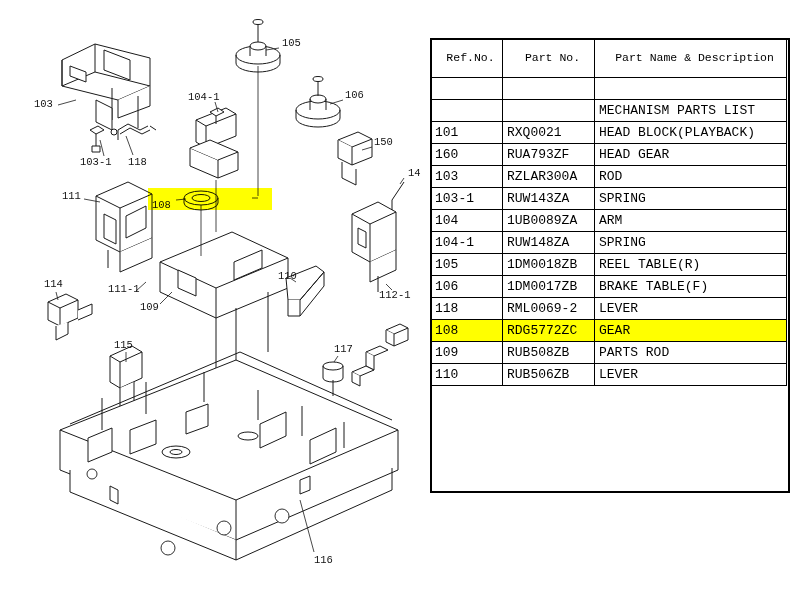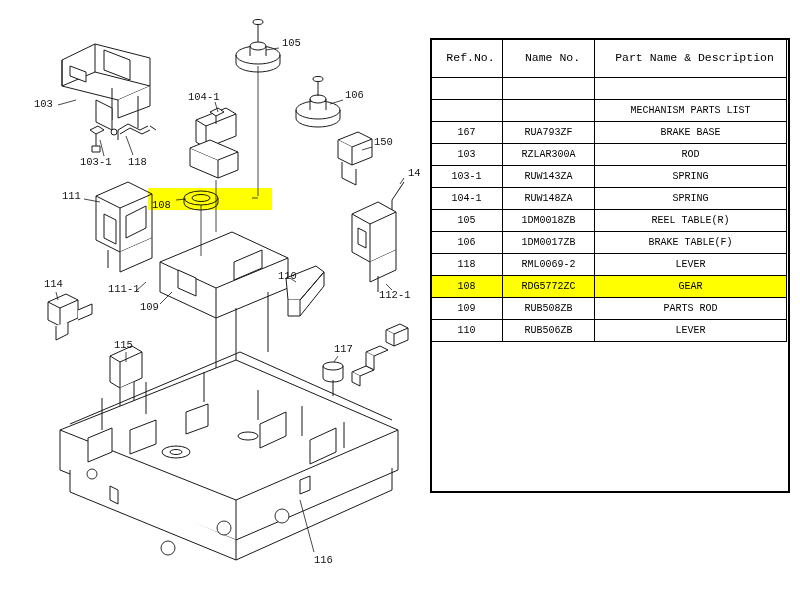--- a/index.html
+++ b/index.html
@@ -51,28 +51,27 @@
   }
   table.parts {
     border-collapse: collapse;
     width: 100%;
     table-layout: fixed;
     background: #fff;
   }
   table.parts th, table.parts td {
     border: 1px solid #000;
     font-family: "Liberation Mono", monospace;
-    font-size: 10px;
+    font-size: 13px;
     color: #000;
     padding: 2px 4px;
     height: 17px;
     line-height: 14px;
     white-space: nowrap;
     overflow: hidden;
-    text-align: center;
   }
   table.parts thead th {
     text-align: center;
     font-weight: normal;
     height: 34px;
     font-size: 11.5px;
     padding-left: 12px;
   }
   col.c-ref { width: 72px; }
   col.c-part { width: 92px; }
@@ -319,49 +318,59 @@
   <div id="parts-list">
     <table class="parts">
       <colgroup>
         <col class="c-ref">
           <col class="c-part">
           <col class="c-desc">
       </colgroup>
       <thead>
         <tr>
           <th>Ref.No.</th>
-          <th>Name No.</th>
+          <th>Part No.</th>
           <th>Part Name &amp; Description</th>
         </tr>
       </thead>
       <tbody>
         <tr class="row-blank">
           <td></td>
           <td></td>
           <td></td>
         </tr>
         <tr>
           <td></td>
           <td></td>
           <td class="indent-desc">MECHANISM PARTS LIST</td>
         </tr>
         <tr>
-          <td>167</td>
+          <td>101</td>
+          <td>RXQ0021</td>
+          <td>HEAD BLOCK(PLAYBACK)</td>
+        </tr>
+        <tr>
+          <td>160</td>
           <td>RUA793ZF</td>
-          <td>BRAKE BASE</td>
+          <td>HEAD GEAR</td>
         </tr>
         <tr>
           <td>103</td>
           <td>RZLAR300A</td>
           <td>ROD</td>
         </tr>
         <tr>
           <td>103-1</td>
           <td>RUW143ZA</td>
           <td>SPRING</td>
+        </tr>
+        <tr>
+          <td>104</td>
+          <td>1UB0089ZA</td>
+          <td>ARM</td>
         </tr>
         <tr>
           <td>104-1</td>
           <td>RUW148ZA</td>
           <td>SPRING</td>
         </tr>
         <tr>
           <td>105</td>
           <td>1DM0018ZB</td>
           <td>REEL TABLE(R)</td>

